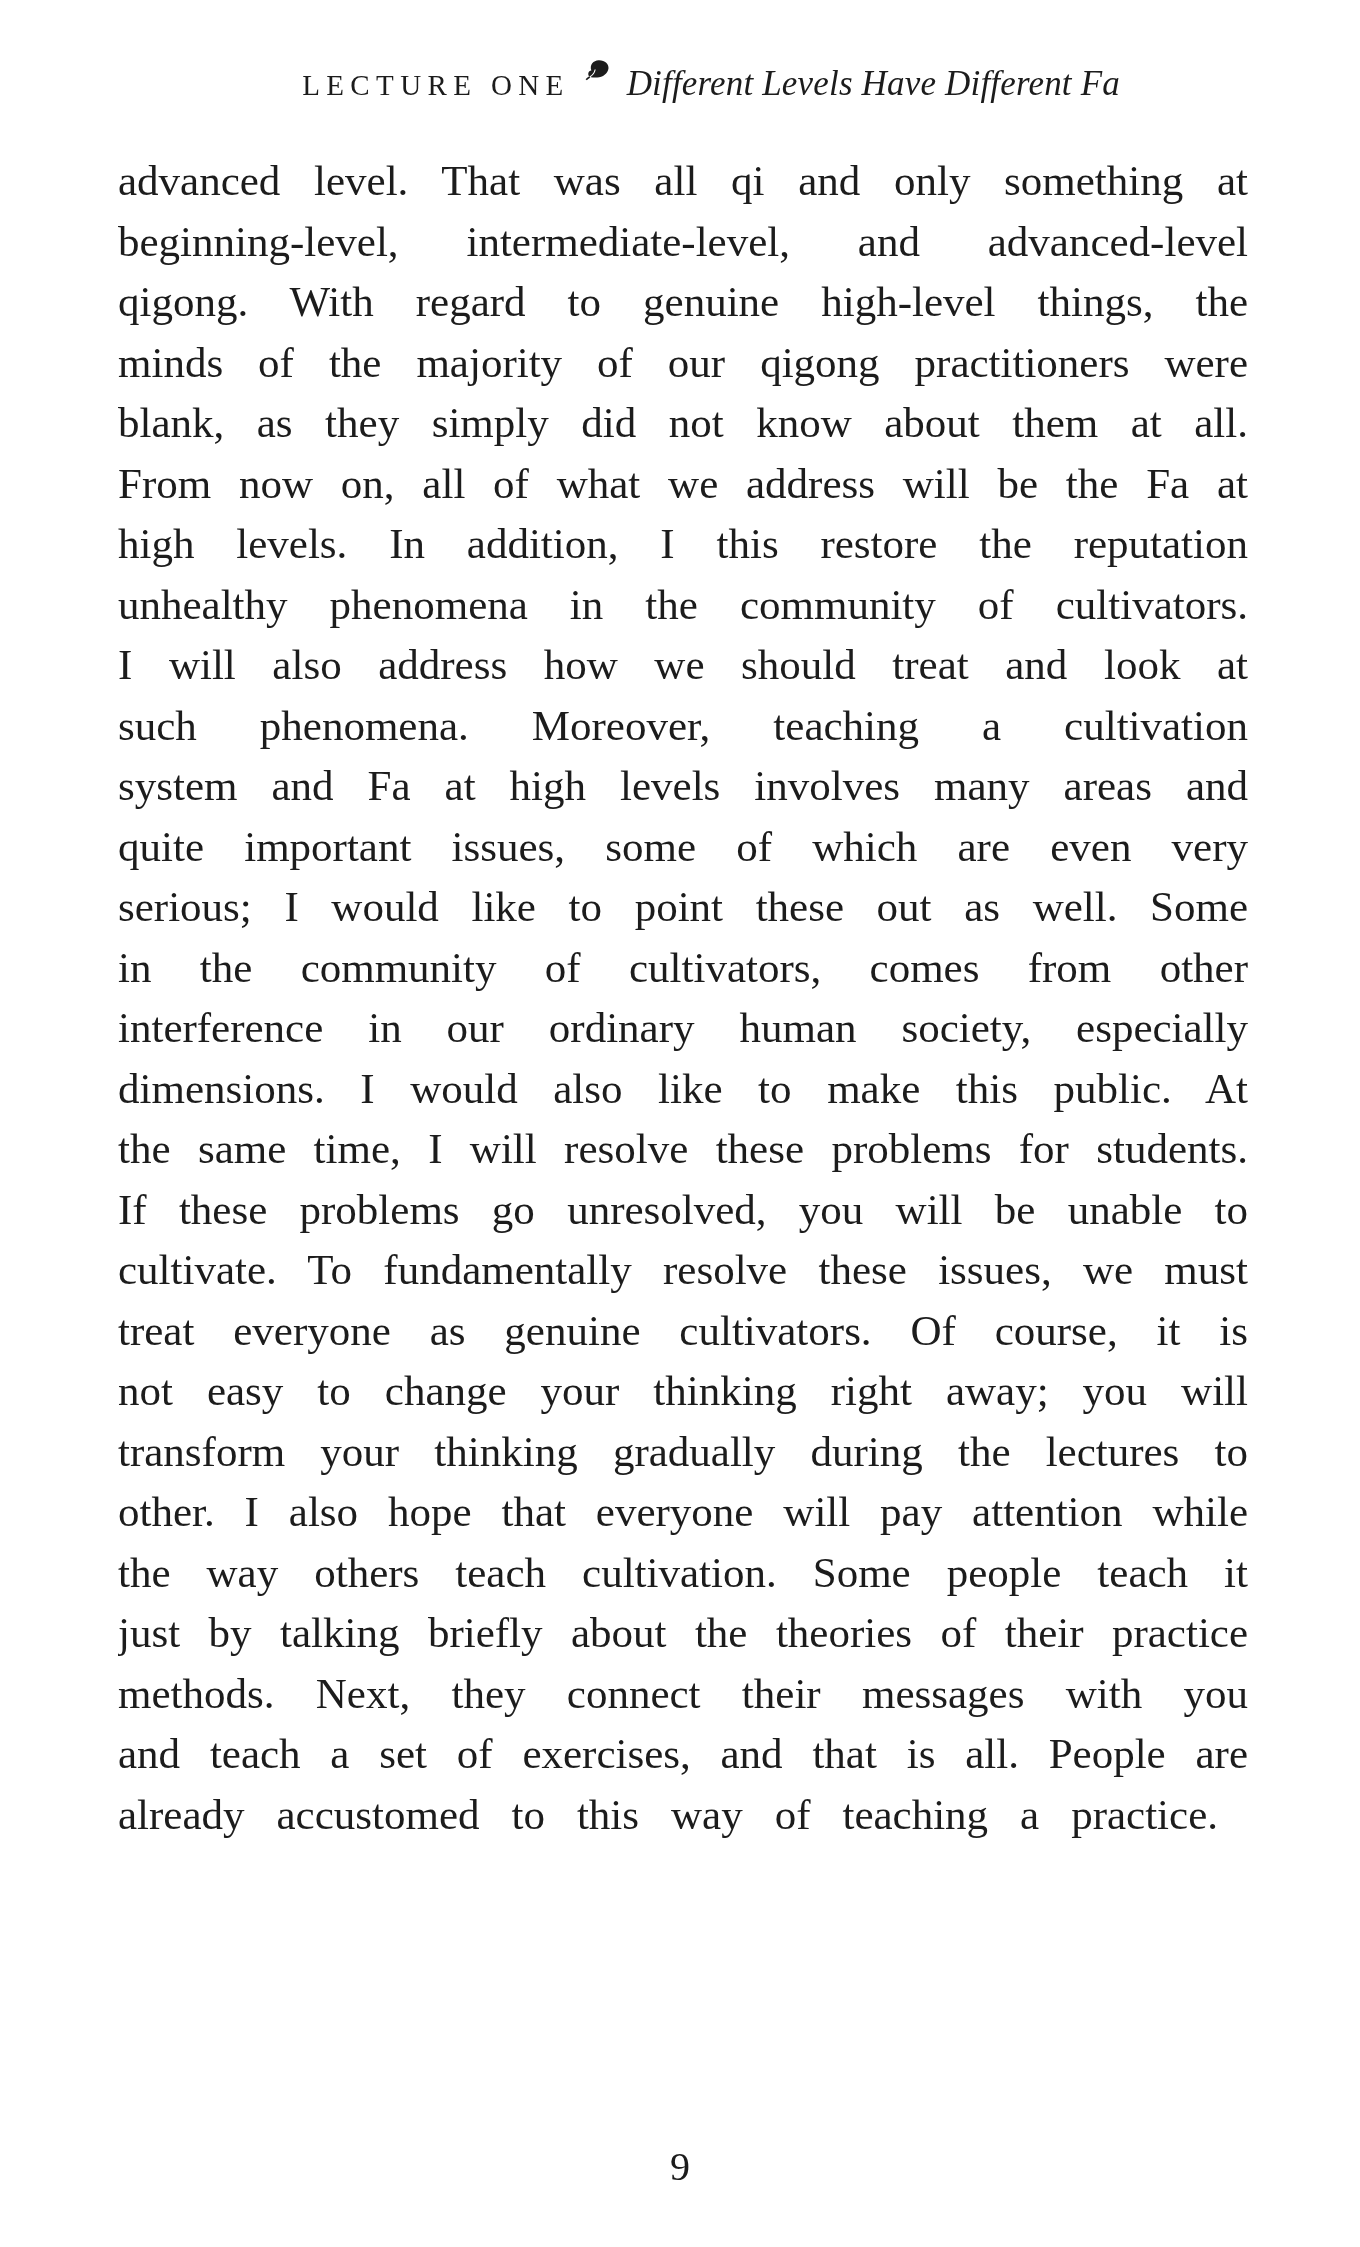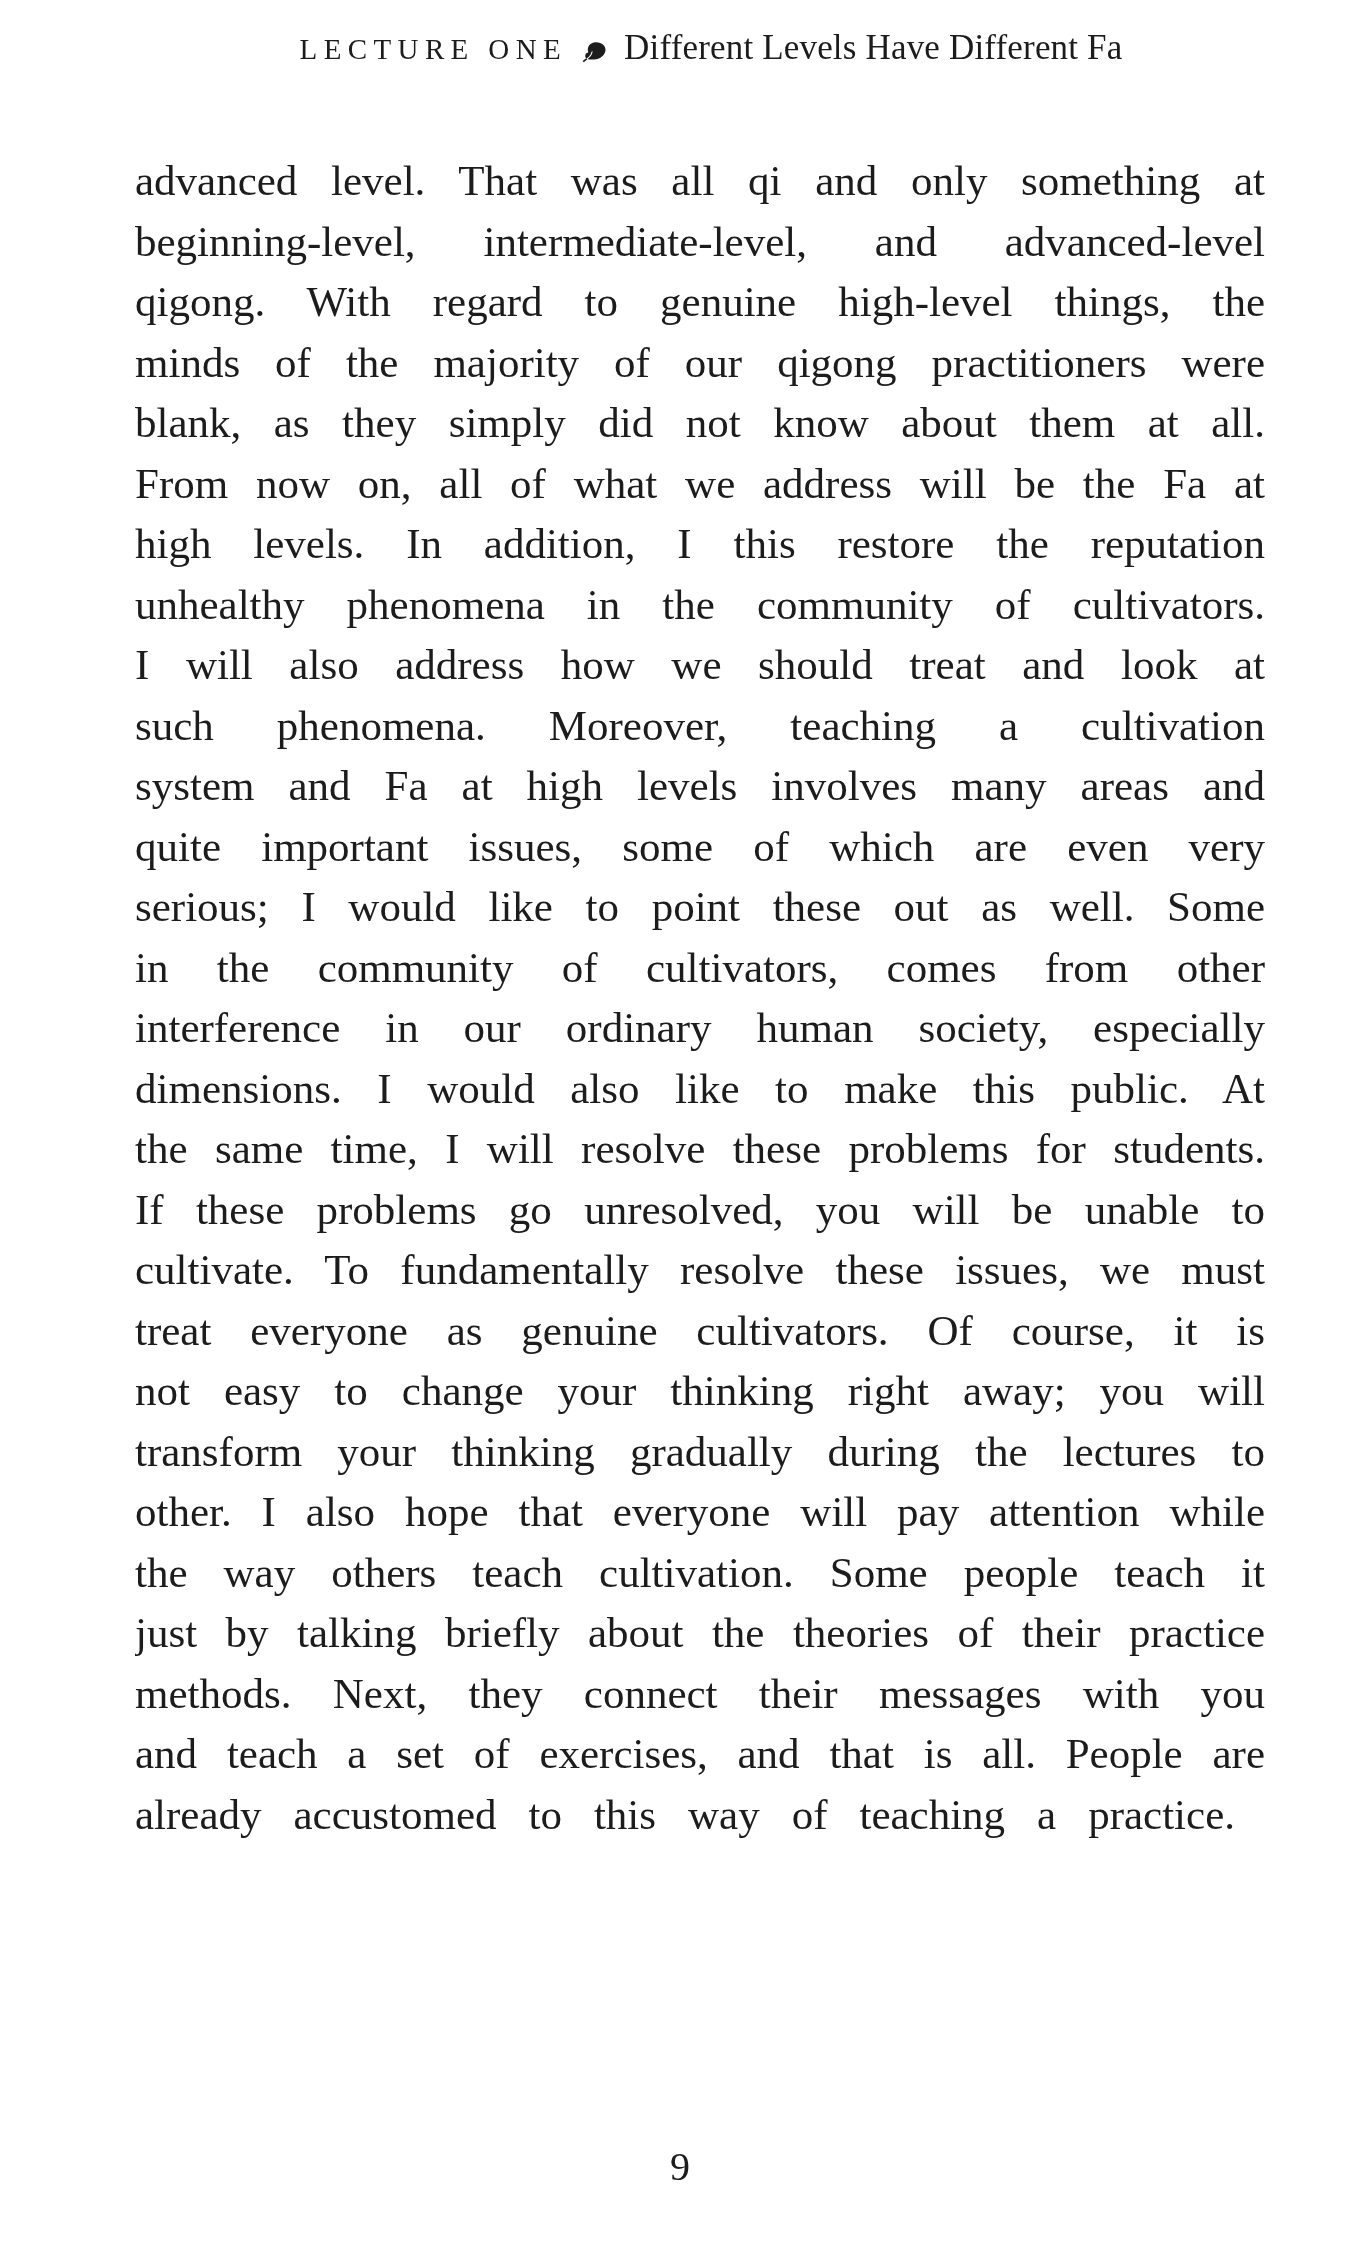--- a/index.html
+++ b/index.html
@@ -34,31 +34,32 @@
   }
   .header-leaf {
     align-self: center;
     width: 27px;
     height: 23px;
     display: inline-block;
     transform: translateY(3px);
   }
   .header-leaf svg { width: 100%; height: 100%; display: block; }
   .header-title {
+    font-style: italic;
     font-size: 35px;
     letter-spacing: 0.005em;
+    margin-top: 36px;
   }
   .body-text {
     position: absolute;
     top: 151px;
     left: 118px;
     width: 1130px;
     font-size: 43px;
     line-height: 60.5px;
-    margin-left: 17px;
   }
   .text-line {
     height: 60.5px;
     overflow: hidden;
     text-align: justify;
     text-align-last: justify;
   }
   .text-line.final-line {
     padding-right: 30px;
     width: 1100px;

